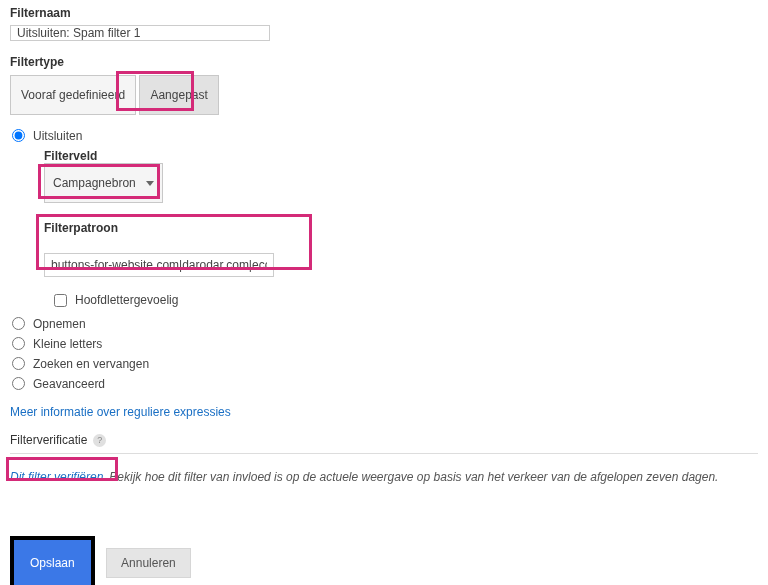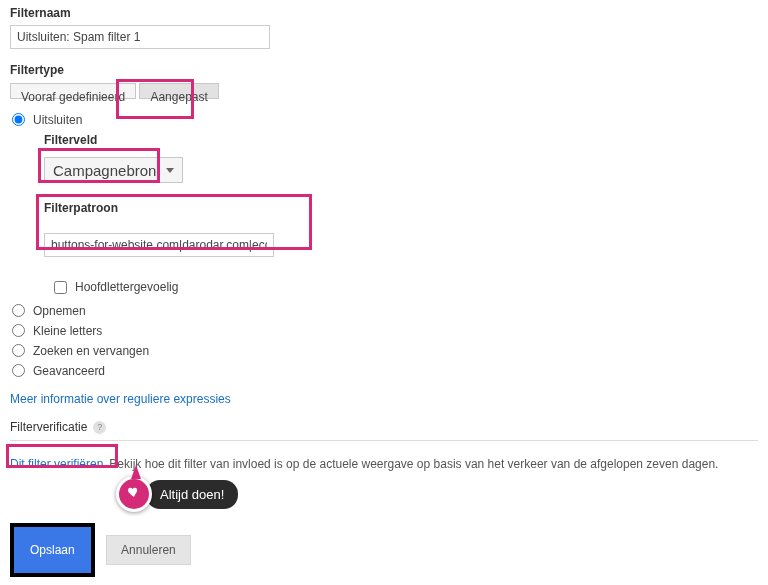--- a/index.html
+++ b/index.html
@@ -14,65 +14,65 @@
   }
   .field-label {
     font-weight: bold;
     font-size: 12px;
     margin-bottom: 5px;
     margin-top: 0;
   }
   .sub-label {
     font-weight: bold;
     font-size: 12px;
-    margin-bottom: 10px;
+    margin-bottom: 0;
   }
   .text-input {
     border: 1px solid #ccc;
     padding: 4px 6px;
     font-size: 12px;
-    height: 24px;
+    height: 16px;
     width: 260px;
     color: #444;
   }
   .btn-group { margin-top: 6px; }
   .btn-toggle {
     display: inline-block;
     border: 1px solid #c8c8c8;
     background: #f5f5f5;
     padding: 6px 10px;
     font-size: 12px;
     color: #444;
     cursor: pointer;
     vertical-align: top;
-    height: 16px;
+    height: 40px;
   }
   .btn-toggle.selected {
     background: #e2e2e2;
   }
   .highlight-box {
     position: absolute;
     border: 3px solid #d42a78;
     pointer-events: none;
   }
   .section { margin-top: 14px; position: relative; }
   .radio-row { margin: 6px 0; display: flex; align-items: flex-start; }
   .radio { width: 13px; height: 13px; margin: 0 8px 0 2px; }
   .radio-label { font-size: 12px; color: #444; }
   .indent1 { margin-left: 34px; }
   .dropdown {
     display: inline-flex;
     align-items: center;
     border: 1px solid #c8c8c8;
     background: #f5f5f5;
     padding: 3px 8px;
-    font-size: 15px;
-    color: #444;
-    cursor: pointer;
-    height: 26px;
+    font-size: 12px;
+    color: #444;
+    cursor: pointer;
+    height: 40px;
   }
   .dropdown .caret {
     margin-left: 10px;
     width: 0; height: 0;
     border-left: 4px solid transparent;
     border-right: 4px solid transparent;
     border-top: 5px solid #666;
   }
   .pattern-input {
     border: 1px solid #ccc;
@@ -99,21 +99,21 @@
     display: inline-flex;
     align-items: center;
     justify-content: center;
     width: 13px; height: 13px;
     border-radius: 50%;
     background: #e0e0e0;
     color: #888;
     font-size: 9px;
     margin-left: 6px;
   }
-  .verify-row { display: flex; align-items: baseline; gap: 6px; }
+  .verify-row { display: flex; align-items: baseline; gap: 6px; font-style: italic; }
   .verify-desc { color: #555; font-size: 12px; }
   .actions { margin-top: 52px; }
   .btn-primary {
     display: inline-block;
     background: #3b78e7;
     color: #fff;
     border: 4px solid #000000;
     padding: 16px 16px;
     font-size: 12px;
     cursor: pointer;
@@ -196,21 +196,21 @@
     </div>
     <div class="highlight-box" style="left:-6px; top:15px; width:122px; height:35px;"></div>
   </div>
 
   <div class="indent1 rel" style="margin-top:18px;">
     <div class="sub-label" style="margin-bottom:18px;">Filterpatroon</div>
     <input class="pattern-input" type="text" value="buttons-for-website.com|darodar.com|econom" style="">
     <div class="highlight-box" style="left:-8px; top:-7px; width:276px; height:56px;"></div>
   </div>
 
-  <div class="indent1 checkbox-row" style="margin-left:44px; margin-top:23px;align-items:center;">
+  <div class="indent1 checkbox-row" style="margin-left:44px; margin-top:16px;align-items:center;">
     <input type="checkbox" class="checkbox" style="">
     <span class="radio-label">Hoofdlettergevoelig</span>
   </div>
 </div>
 
 <div class="section" style="margin-top:10px;">
   <div class="radio-row">
     <input type="radio" class="radio" style="">
     <span class="radio-label">Opnemen</span>
   </div>
@@ -236,26 +236,18 @@
   <div class="verify-header">
     <span>Filterverificatie</span>
     <span class="help-icon">?</span>
   </div>
   <div class="verify-row">
     <span class="link">Dit filter verifiëren</span>
     <span class="verify-desc">Bekijk hoe dit filter van invloed is op de actuele weergave op basis van het verkeer van de afgelopen zeven dagen.</span>
   </div>
   <div class="highlight-box" style="left:-4px; top:24px; width:112px; height:24px;"></div>
 
-  <div class="callout" style="left:106px; top:56px;">
-    <div class="callout-heart">
-      <svg viewBox="0 0 24 24">
-          <path d="M12 21s-7.5-4.9-10-9.2C.3 8.6 2 5 5.5 5c2 0 3.3 1.1 4 2.2C10.2 6.1 11.5 5 13.5 5 17 5 18.7 8.6 17 11.8 14.5 16.1 12 21 12 21z" transform="translate(3 0) scale(0.75)"></path>
-        </svg>
-    </div>
-    <div class="callout-bubble">Altijd doen!</div>
-  </div>
 </div>
 
 <div class="actions">
   <button class="btn-primary">Opslaan</button>
   <button class="btn-secondary">Annuleren</button>
 </div>
 
 </body></html>

